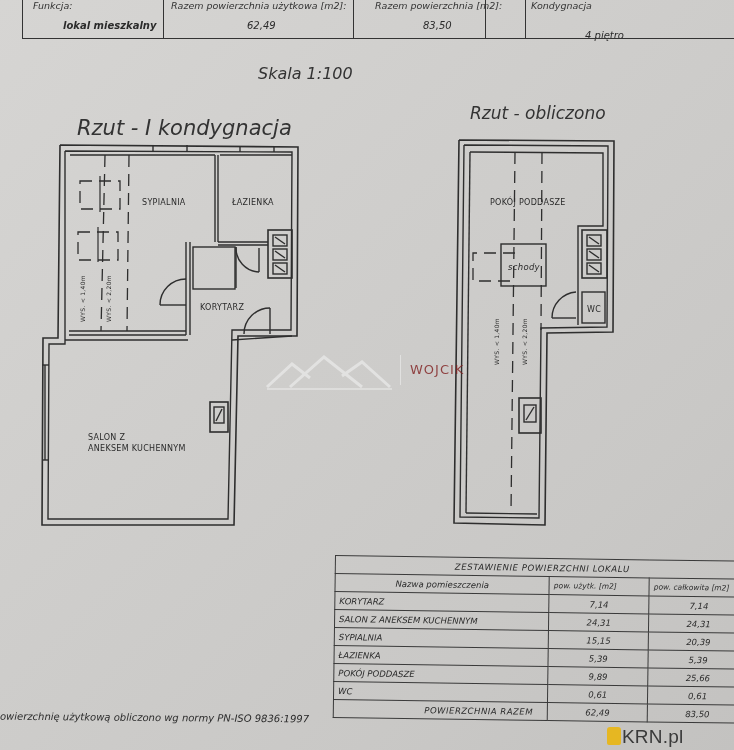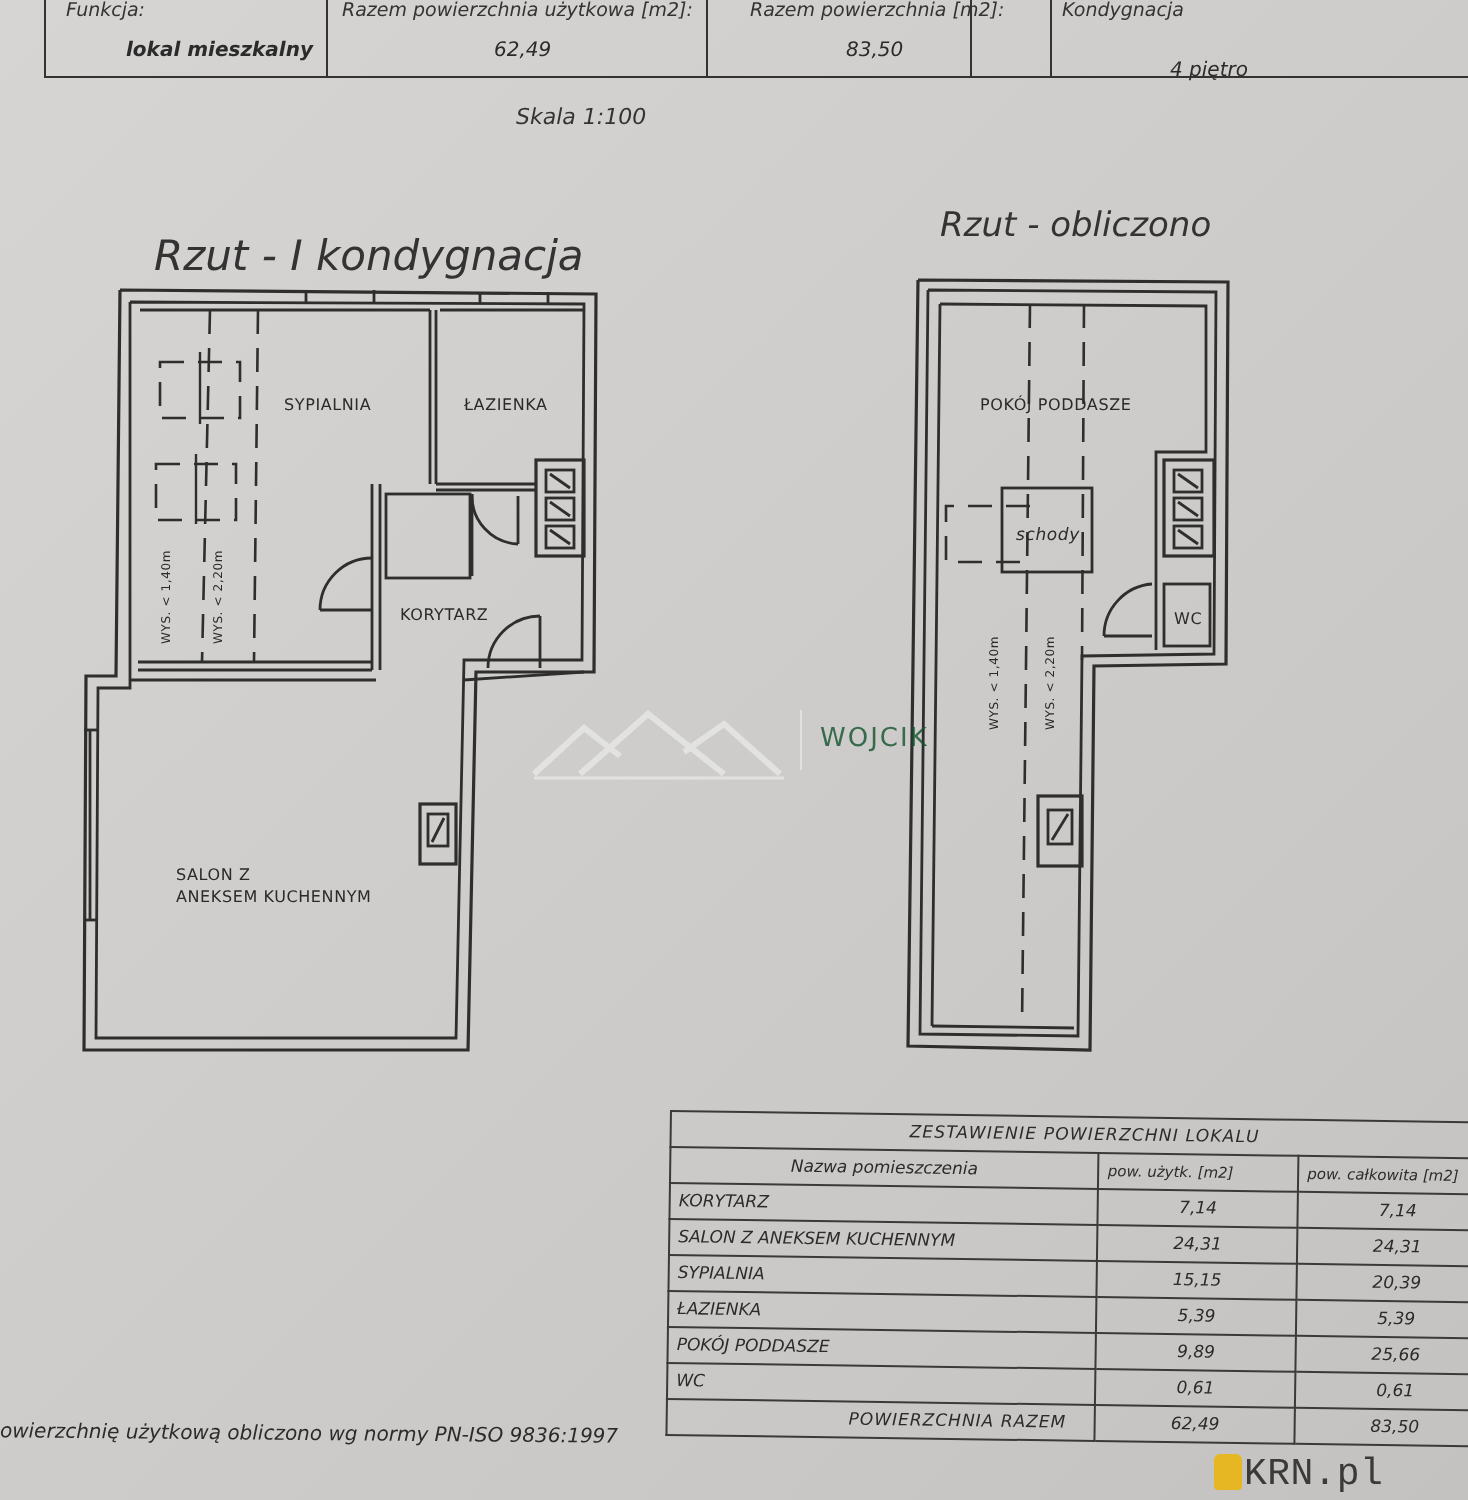--- a/index.html
+++ b/index.html
@@ -29,22 +29,22 @@
   .sum-table .c-a { width:80px; text-align:center; }
   .sum-table .c-b { width:80px; text-align:center; }
   .sum-table .hdr-title { text-align:center; letter-spacing:0.6px; }
   .sum-table .total { text-align:right; padding-right:14px; letter-spacing:0.5px; }
   .sum-table .ch { font-size:7.5px; line-height:8px; text-align:left; }
 
   .note { left:0; top:712px; font-size:10px; font-style:italic; color:#2b2b2b; white-space:nowrap; transform:rotate(0.5deg); }
 
   
   .wm { left:262px; top:352px; opacity:0.55; }
-  .wm-text { left:410px; top:362px; font-size:13px; color:#14532d; letter-spacing:1px; opacity:0.8; }
-  .krn { left:622px; top:726px; font-size:19px; color:#3a3a3a; font-family:Liberation Mono, monospace; letter-spacing:0.2px; }
+  .wm-text { left:410px; top:362px; font-size:13px; color:#7f1d1d; letter-spacing:1px; opacity:0.8; }
+  .krn { left:622px; top:726px; font-size:19px; color:#3a3a3a; font-family:Liberation Sans, sans-serif; letter-spacing:0.2px; }
   .krn-icon { left:607px; top:727px; width:14px; height:18px; background:#e6b722; border-radius:3px 3px 2px 2px; }
 </style>
 </head>
 <body>
 
 <div class="abs info-table">
   <div class="info-cell" style="left:0;width:140px;">
     <span class="info-label" style="left:10px;top:4px;">Funkcja:</span>
     <span class="info-val" style="left:40px;top:24px;font-weight:bold;">lokal mieszkalny</span>
   </div>
@@ -56,21 +56,21 @@
     <span class="info-label" style="left:22px;top:4px;">Razem powierzchnia [m2]:</span>
     <span class="info-val" style="left:70px;top:24px;">83,50</span>
   </div>
   <div class="info-cell" style="left:502px;width:210px;border-right:none;">
     <span class="info-label" style="left:6px;top:4px;">Kondygnacja</span>
     <span class="info-val" style="left:60px;top:34px;">4 piętro</span>
   </div>
 </div>
 <div class="abs" style="left:22px;top:38px;width:712px;height:0;border-top:1.6px solid #333;"></div>
 
-<div class="abs title" style="left:258px;top:52px;font-size:11px;">Skala 1:100</div>
+<div class="abs title" style="left:258px;top:64px;font-size:16px;">Skala 1:100</div>
 <div class="abs title" style="left:77px;top:86px;font-size:21px;margin-top:30px;">Rzut - I kondygnacja</div>
 <div class="abs title" style="left:470px;top:103px;font-size:17px;">Rzut - obliczono</div>
 
 <svg class="plan" style="left:0;top:0;" width="734" height="750">
   <g stroke="#2e2e2e" fill="none" stroke-width="1.4">
 
     <polyline points="60,145 298,147 297,336 238,336 234,525 42,525 43,338 58,338 60,145" stroke-width="1.6"></polyline>
     <polyline points="65,151 292,152 291,330 232,330 228,519 48,519 49,344 65,344 65,151"></polyline>
 
     <line x1="153" y1="145" x2="153" y2="152"></line>

